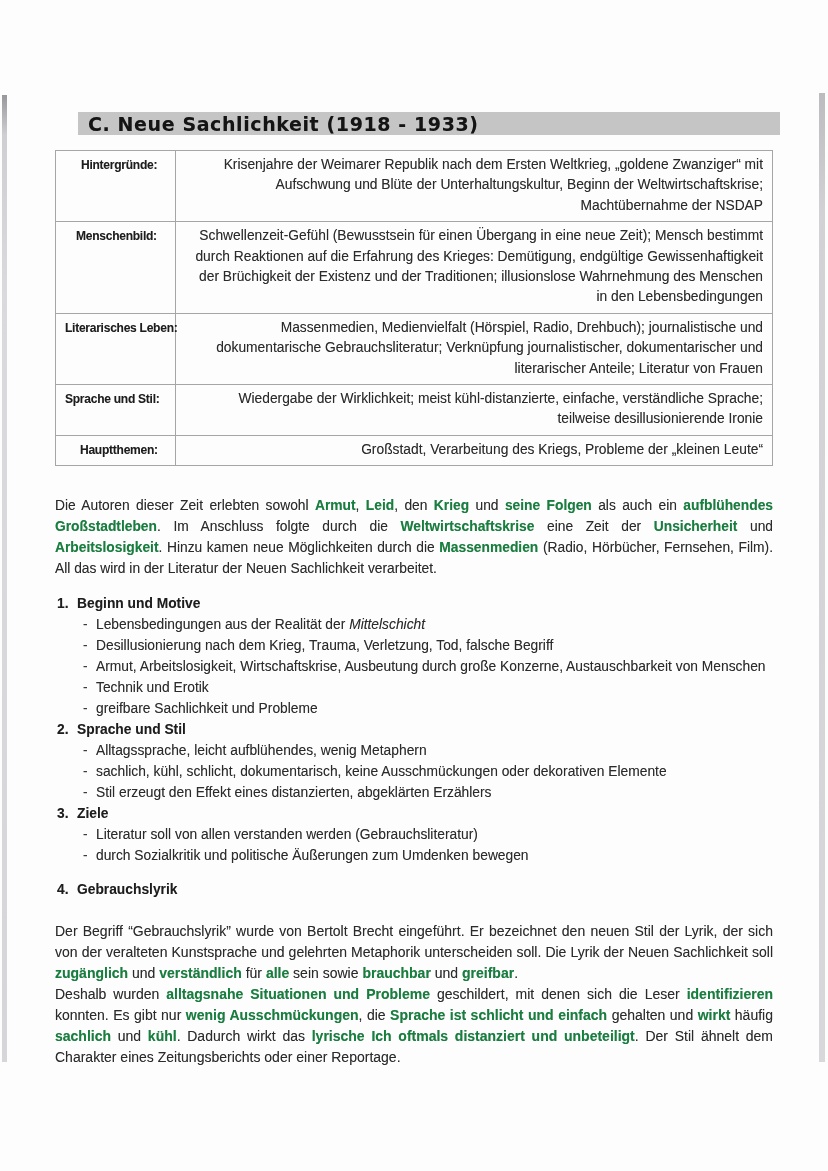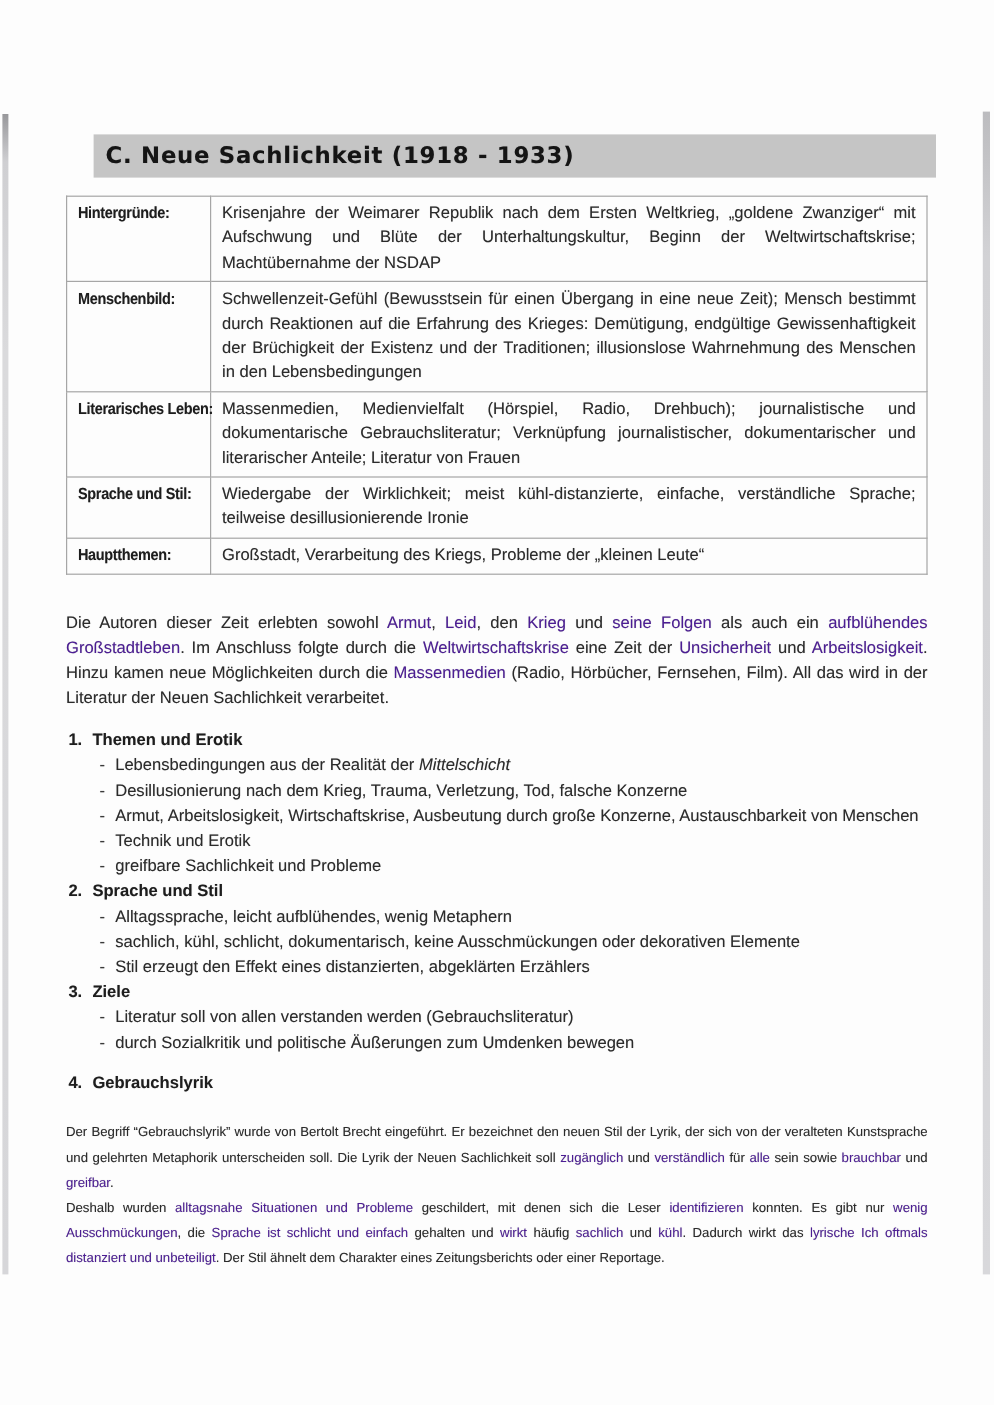--- a/index.html
+++ b/index.html
@@ -26,40 +26,41 @@
   .page-edge.right{
     left:819px;top:93px;width:6px;height:969px;
     background:linear-gradient(to bottom,#bcbcbf 0px,#d2d2d5 120px,#d8d8db 100%);
   }
   .doc{
     position:absolute;left:55px;top:112px;width:718px;
     text-shadow:0 0 0.6px rgba(43,43,43,0.35);
   }
   
   .title-bar{
-    margin-left:23px;width:702px;height:36px;
+    margin-left:23px;width:702px;height:23px;
     background:var(--title-highlight);
     display:flex;align-items:center;
     padding-left:10px;
   }
   .title-text{
     font-family:"DejaVu Sans",sans-serif;
     font-weight:700;font-size:19px;letter-spacing:0.6px;
     color:#141414;white-space:nowrap;
   }
   
   table.info-table{
     margin-top:15px;width:718px;
     border-collapse:collapse;table-layout:fixed;
   }
   table.info-table td{
     border:1px solid var(--table-border);
     font-size:13.8px;line-height:20.4px;
     padding:4px 9px 5px 9px;
     vertical-align:top;
+    text-align:right;
   }
   td.cell-label{width:120px;padding-left:8px;padding-right:2px;}
   td.cell-label .lbl{
     font-weight:700;display:inline-block;white-space:nowrap;
     font-size:13.4px;letter-spacing:-0.3px;
     transform:scaleX(0.9);transform-origin:0 50%;
     color:#1d1d1d;
   }
   td.cell-content{text-align:justify;}
   
@@ -73,24 +74,24 @@
   .outline{margin-top:14px;font-size:13.8px;line-height:21px;}
   .sec-head{display:flex;font-weight:700;color:#1d1d1d;}
   .sec-num{width:22px;padding-left:2px;flex:none;}
   .bullet{display:flex;}
   .bullet .dash{margin-left:28px;width:13px;flex:none;color:#3a3a3a;}
   .bullet .btext{flex:1;}
   .sec-head.standalone{margin-top:13px;}
   
   .glyrik{
     margin-top:21px;
-    font-size:11px;line-height:21px;
+    font-size:14px;line-height:21px;
     text-align:justify;
   }
-  .rich b,.outline b{font-weight:400;color:#4c1d95;}
+  .rich b,.outline b{font-weight:700;color:#15803d;}
   .rich i{font-style:italic;}
 </style>
 </head>
 <body>
 
 <div class="page-edge left"></div>
 <div class="page-edge right"></div>
 
 <div class="doc">
 
@@ -122,29 +123,29 @@
       </tr>
     </tbody>
   </table>
 
   <p class="intro rich"><span>Die Autoren dieser Zeit erlebten sowohl </span><b>Armut</b><span>, </span><b>Leid</b><span>, den </span><b>Krieg</b><span> und </span><b>seine Folgen</b><span> als auch ein </span><b>aufblühendes Großstadtleben</b><span>. Im Anschluss folgte durch die </span><b>Weltwirtschaftskrise</b><span> eine Zeit der </span><b>Unsicherheit</b><span> und </span><b>Arbeitslosigkeit</b><span>. Hinzu kamen neue Möglichkeiten durch die </span><b>Massenmedien</b><span> (Radio, Hörbücher, Fernsehen, Film). All das wird in der Literatur der Neuen Sachlichkeit verarbeitet.</span></p>
 
   <div class="outline">
 
     <div class="sec-head">
       <span class="sec-num">1.</span>
-      <span class="sec-label">Themen und Erotik</span>
+      <span class="sec-label">Beginn und Motive</span>
     </div>
     <div class="bullet">
       <span class="dash">-</span>
       <span class="btext rich"><span>Lebensbedingungen aus der Realität der </span><i>Mittelschicht</i></span>
     </div>
     <div class="bullet">
       <span class="dash">-</span>
-      <span class="btext rich"><span>Desillusionierung nach dem Krieg, Trauma, Verletzung, Tod, falsche Konzerne</span></span>
+      <span class="btext rich"><span>Desillusionierung nach dem Krieg, Trauma, Verletzung, Tod, falsche Begriff</span></span>
     </div>
     <div class="bullet">
       <span class="dash">-</span>
       <span class="btext rich"><span>Armut, Arbeitslosigkeit, Wirtschaftskrise, Ausbeutung durch große Konzerne, Austauschbarkeit von Menschen</span></span>
     </div>
     <div class="bullet">
       <span class="dash">-</span>
       <span class="btext rich"><span>Technik und Erotik</span></span>
     </div>
     <div class="bullet">

